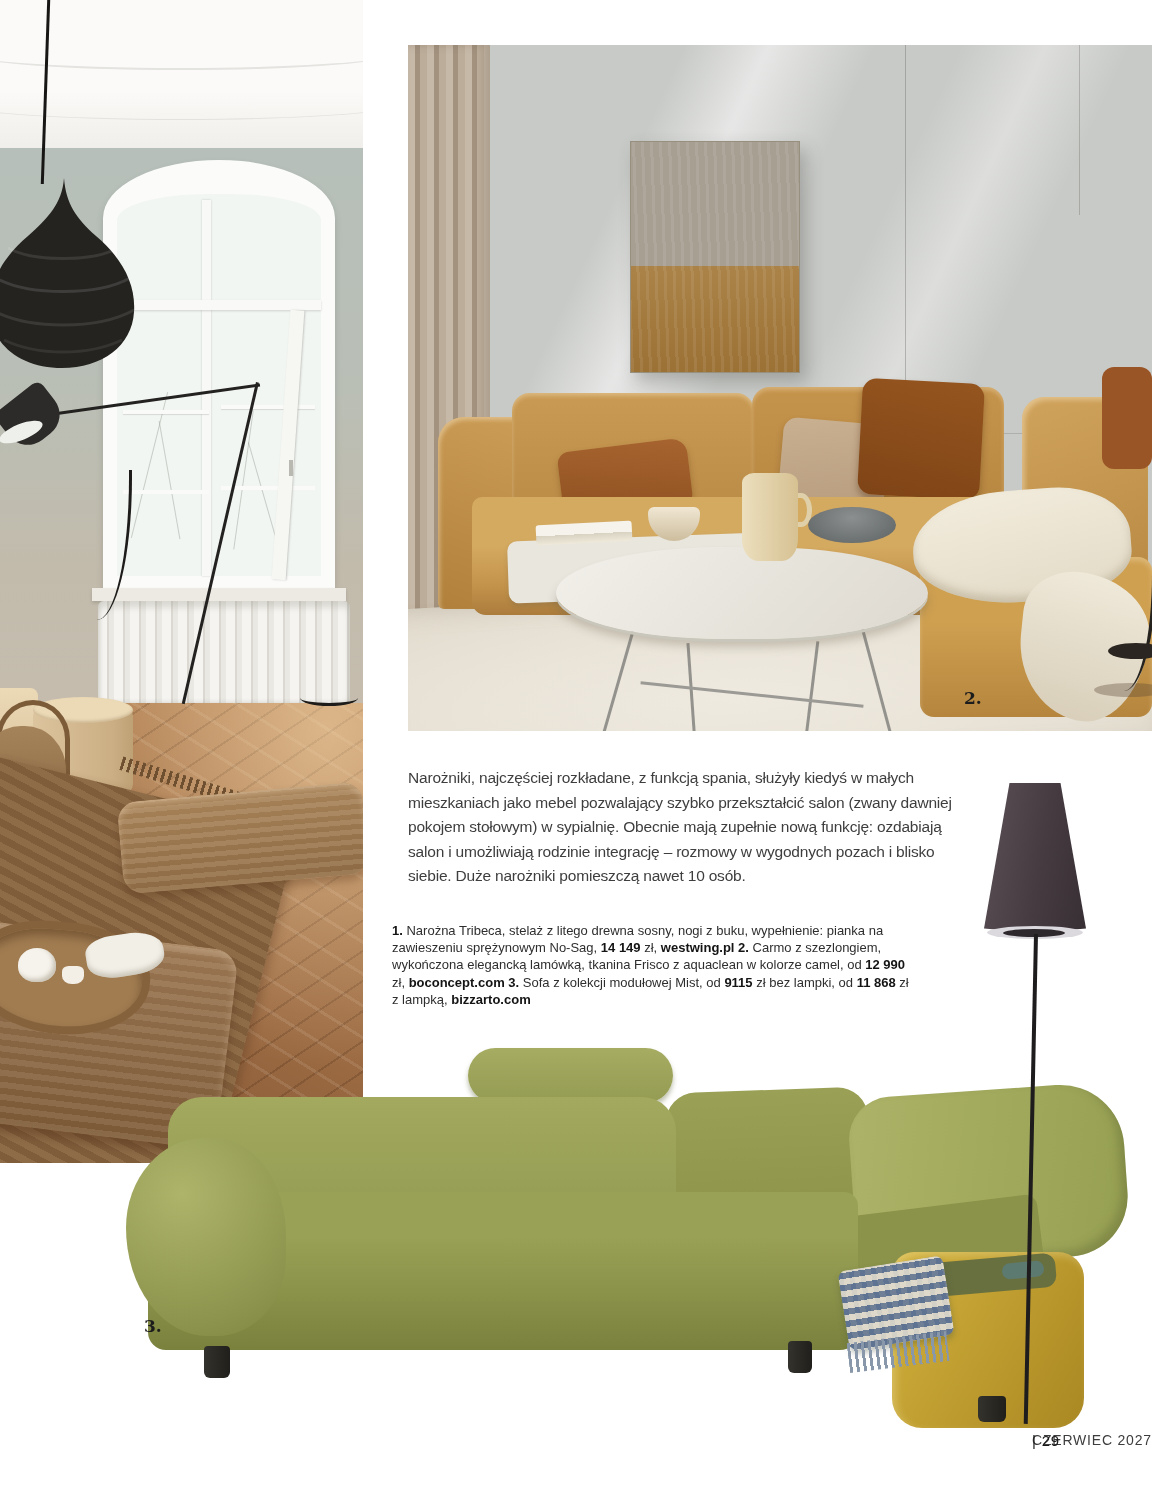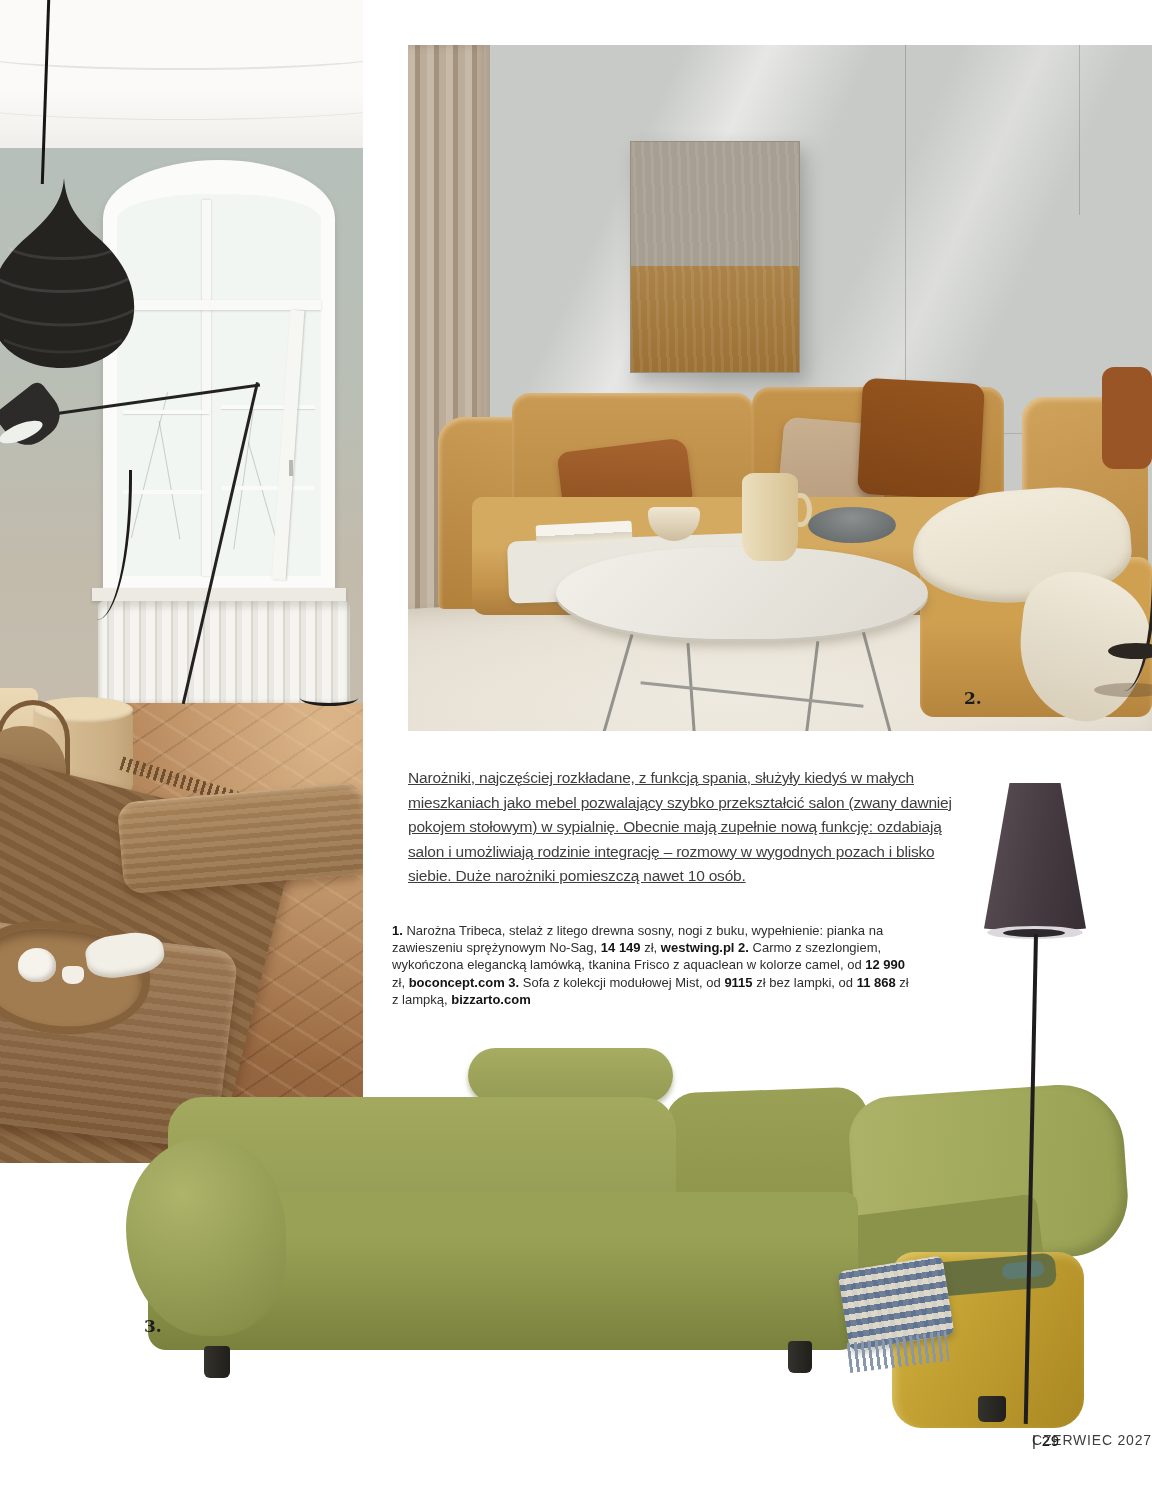--- a/index.html
+++ b/index.html
@@ -144,21 +144,21 @@
   .gs-leg3{left:978px;top:1396px;width:28px;height:26px;}
 
   
   .fl-shade{left:984px;top:783px;width:102px;height:150px;clip-path:polygon(25% 0,75% 0,100% 97%,50% 100%,0 97%);
     background:linear-gradient(100deg,#5b5056,#453b41 55%,#382f35);}
   .fl-rim{left:987px;top:926px;width:96px;height:13px;border-radius:50%;background:#dcd9de;}
   .fl-rim-in{left:1003px;top:929px;width:62px;height:8px;border-radius:50%;background:#2e292d;}
   .fl-pole{left:1034px;top:934px;width:4px;height:490px;background:#1f1c1e;transform:rotate(1.2deg);transform-origin:top center;}
 
   
-  .para{left:408px;top:766px;width:555px;font-size:15.5px;line-height:24.6px;letter-spacing:-.2px;color:#3e3e3e;text-decoration:underline;}
+  .para{left:408px;top:766px;width:555px;font-size:15.5px;line-height:24.6px;letter-spacing:-.2px;color:#3e3e3e;}
   .caption{left:392px;top:922px;width:525px;font-size:13px;line-height:17.2px;color:#2e2e2e;}
   .caption .b{font-weight:bold;color:#141414;}
   .footer{left:760px;top:1432px;width:272px;text-align:right;font-size:14px;letter-spacing:.8px;color:#3d3d3d;white-space:nowrap;}
   .footer .pg{font-weight:normal;font-size:15px;color:#191919;}
   .lbl2{left:556px;top:643px;}
   .lbl3{left:144px;top:1316px;}
 </style>
 </head>
 <body>
 

